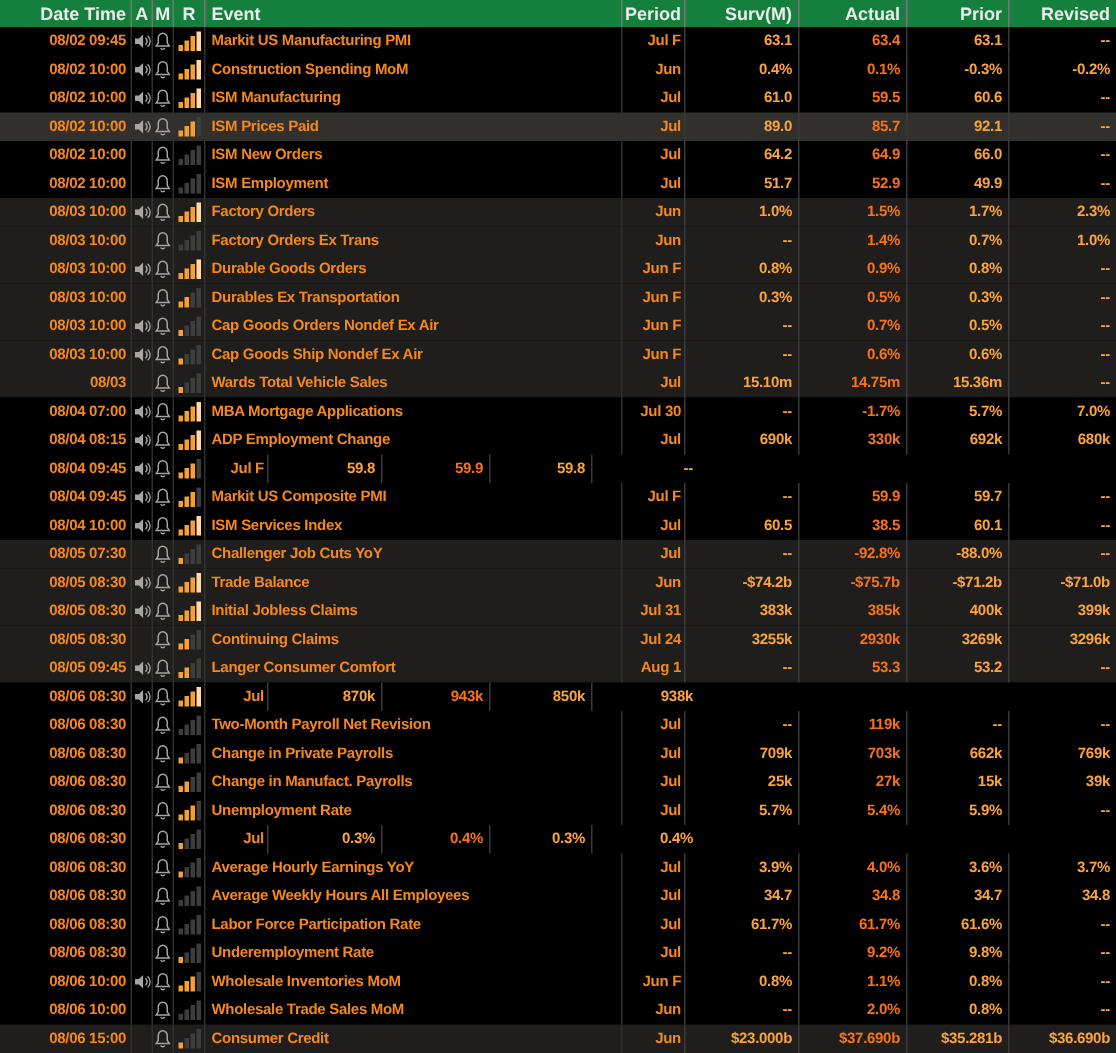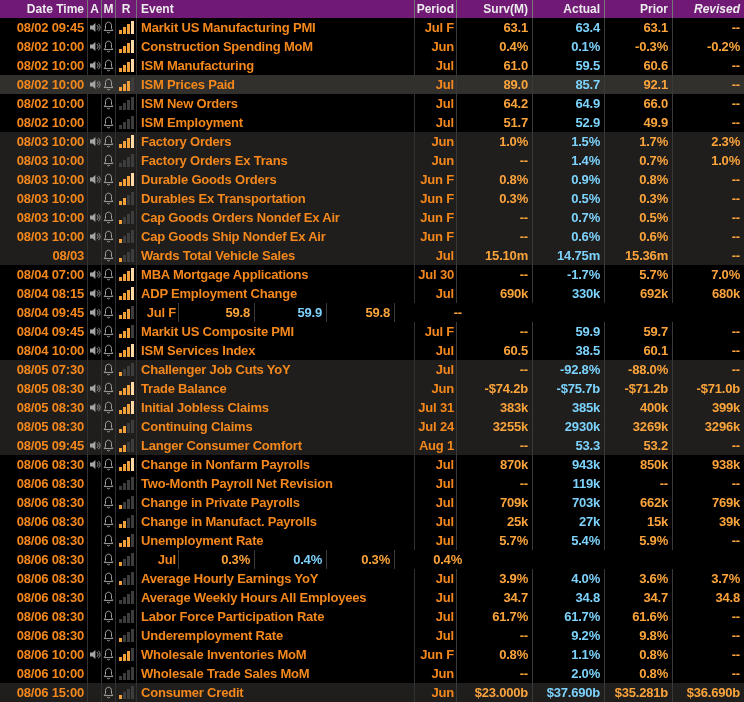--- a/index.html
+++ b/index.html
@@ -1,35 +1,35 @@
 <!DOCTYPE html>
 <html><head>
 <meta charset="utf-8">
 <style>
   html,body{margin:0;padding:0;background:#000;}
   .wrap{width:744px;height:702px;background:#020202;overflow:hidden;
         font-family:"Liberation Sans",sans-serif;cursor:default;}
-  .hdr{display:flex;height:18px;line-height:18px;background:#701a75;
+  .hdr{display:flex;height:18px;line-height:18px;background:#15803d;
        color:#ececec;font-size:12px;font-weight:bold;justify-content:flex-end;}
   .hdr .cell{border-right:1px solid #767676;}
-  .hdr .cell:last-child{border-right:none;font-style:italic;}
-  .row{display:flex;height:19px;line-height:19px;font-size:13px;
+  .hdr .cell:last-child{border-right:none;}
+  .row{display:flex;height:19px;line-height:19px;font-size:10px;
        font-weight:bold;letter-spacing:-0.2px;}
   .row.dark{background:#000;}
   .row.gray{background:#1f1e1d;}
   .row.highlight{background:#31302d;}
   .cell{box-sizing:border-box;overflow:hidden;white-space:nowrap;flex:none;}
   .c-dt{width:88px;text-align:right;padding-right:3px;color:#f5881c;border-right:1px solid #313131;}
   .c-a {width:14px;border-right:1px solid #313131;display:flex;align-items:center;justify-content:center;}
   .c-m {width:14px;border-right:1px solid #313131;display:flex;align-items:center;justify-content:center;}
   .c-r {width:21px;border-right:1px solid #313131;display:flex;align-items:flex-end;justify-content:center;padding-bottom:3px;}
   .c-ev{width:278px;padding-left:4px;color:#f5881c;border-right:1px solid #313131;}
   .c-pd{width:42px;text-align:right;padding-right:2px;color:#f5881c;border-right:1px solid #3a3a3a;}
   .c-sv{width:76px;text-align:right;padding-right:4px;color:#fba43c;border-right:1px solid #3a3a3a;}
-  .c-ac{width:72px;text-align:right;padding-right:4px;color:#7dd3fc;border-right:1px solid #3a3a3a;}
+  .c-ac{width:72px;text-align:right;padding-right:4px;color:#f97316;border-right:1px solid #3a3a3a;}
   .c-pr{width:68px;text-align:right;padding-right:4px;color:#fba43c;border-right:1px solid #3a3a3a;}
   .c-rv{width:71px;text-align:right;padding-right:4px;color:#fba43c;}
   .hdr .c-dt,.hdr .c-ev,.hdr .c-pd,.hdr .c-sv,.hdr .c-ac,.hdr .c-pr,.hdr .c-rv{color:#ececec;}
   .hdr .c-a,.hdr .c-m,.hdr .c-r{color:#ececec;justify-content:center;}
   .bars{display:flex;align-items:flex-end;gap:1px;height:13px;}
   .bar{width:3px;flex:none;}
 </style>
 </head>
 <body>
 
@@ -712,21 +712,20 @@
           </svg>
         </div>
     <div class="cell c-r">
           <span class="bars">
             <span class="bar" style="height: 4px; background: rgb(242, 161, 58);"></span>
             <span class="bar" style="height: 7px; background: rgb(242, 161, 58);"></span>
             <span class="bar" style="height: 10px; background: rgb(242, 161, 58);"></span>
             <span class="bar" style="height: 13px; background: rgb(255, 217, 166);"></span>
           </span>
         </div>
-    <div class="cell c-ev">Change in Nonfarm Payrolls</div>
     <div class="cell c-pd">Jul</div>
     <div class="cell c-sv">870k</div>
     <div class="cell c-ac">943k</div>
     <div class="cell c-pr">850k</div>
     <div class="cell c-rv">938k</div>
   </div>
       <div class="row dark">
     <div class="cell c-dt">08/06 08:30</div>
     <div class="cell c-a"></div>
     <div class="cell c-m">

